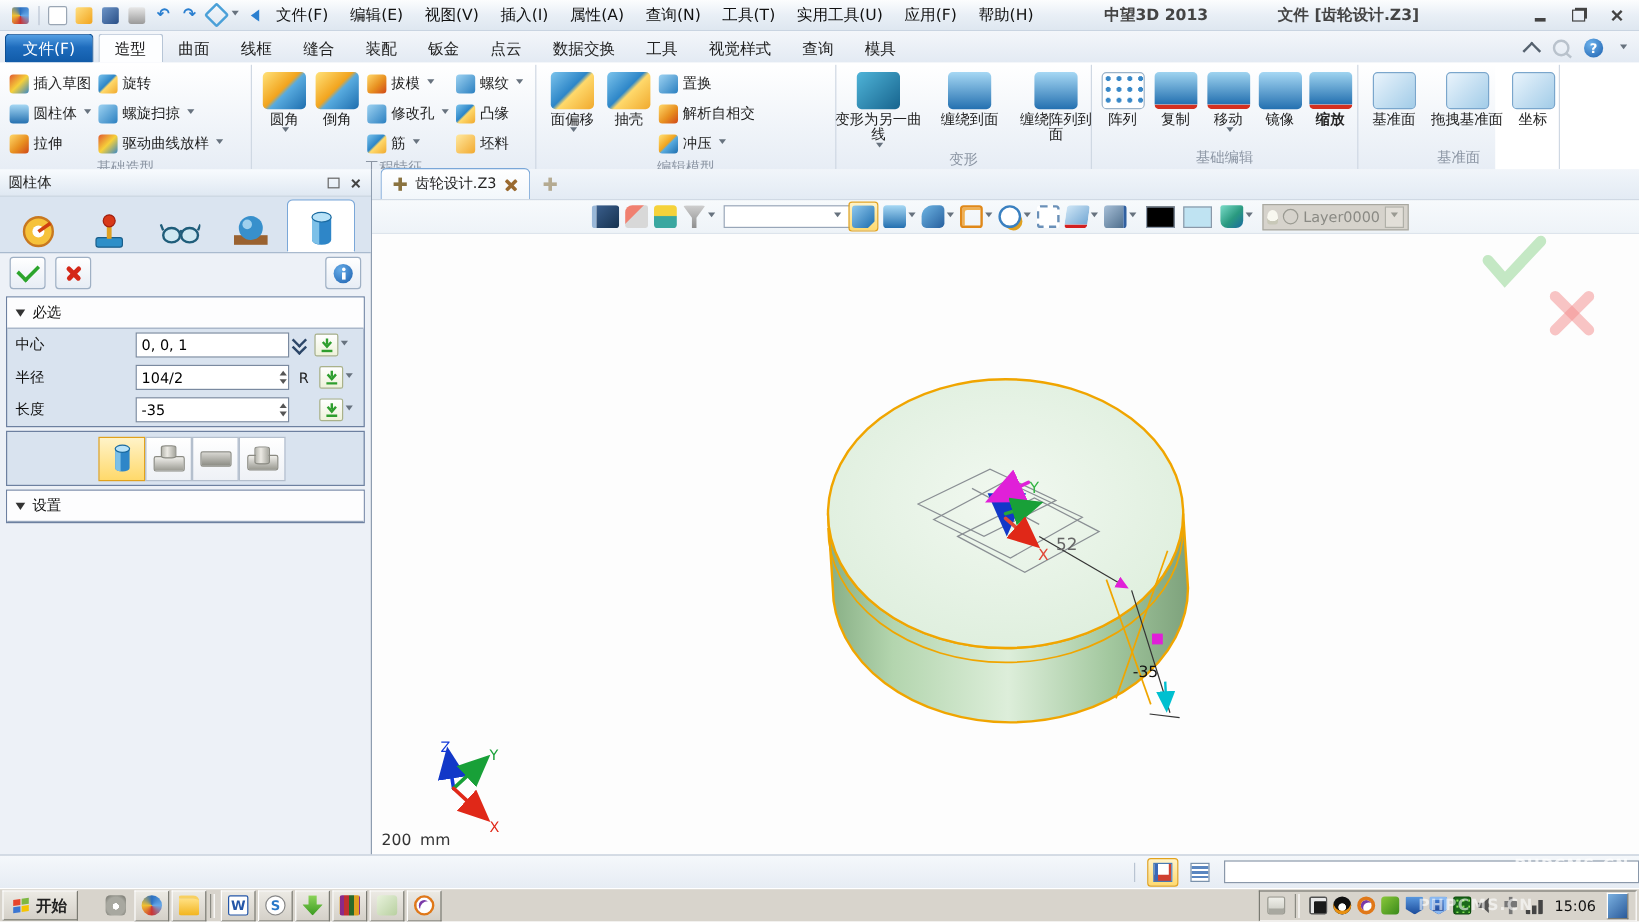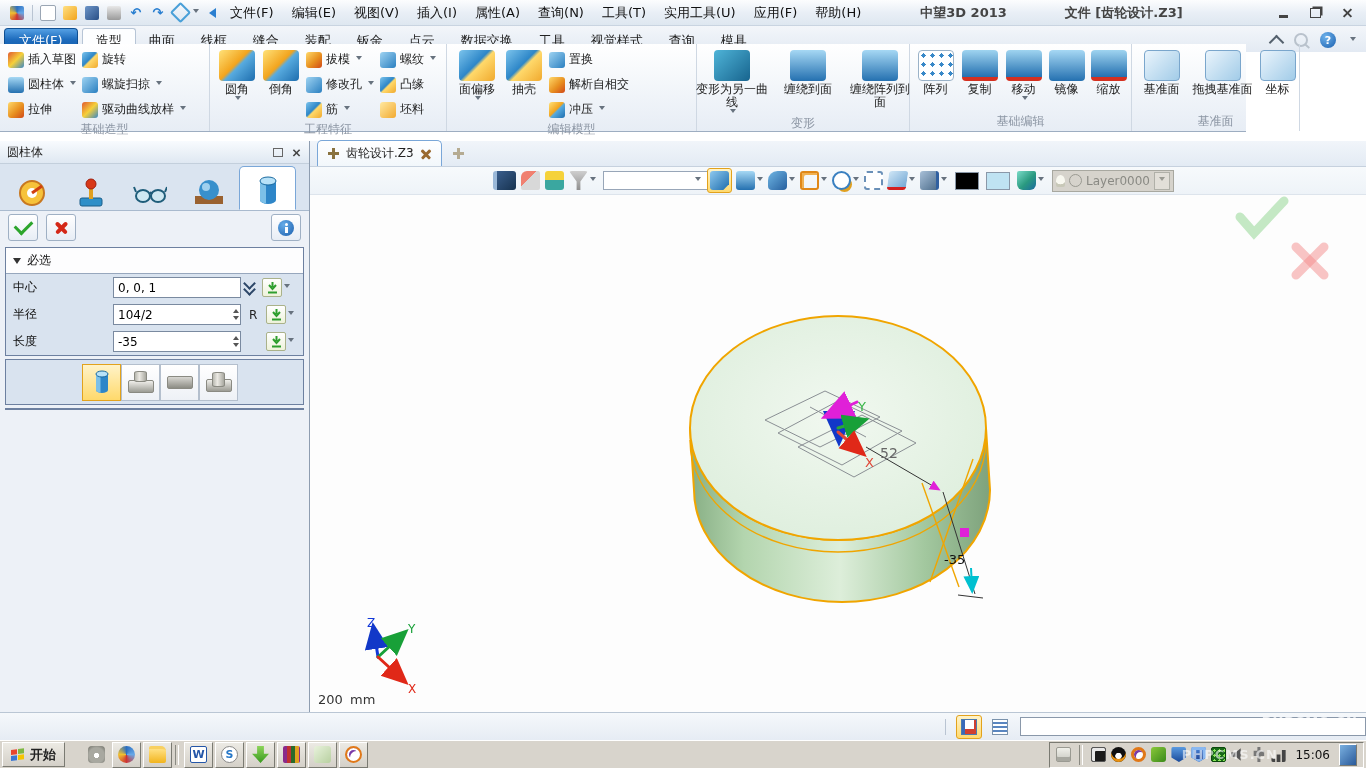--- a/index.html
+++ b/index.html
@@ -20,21 +20,21 @@
   .file-btn{margin:0 4px 0 4px;height:23px;padding:0 14px;background:linear-gradient(#55a0e4,#1e6cbd 45%,#115ba8);color:#fff;border:1px solid #0f4f92;border-bottom:none;border-radius:4px 4px 0 0;display:flex;align-items:center;font-size:13px;}
   .rtab{height:23px;padding:0 13px;display:flex;align-items:center;font-size:13px;color:#222;}
   .rtab.active{background:#fdfeff;border:1px solid #b7c5d6;border-bottom:none;border-radius:3px 3px 0 0;}
   #tabrow-right{margin-left:auto;display:flex;align-items:center;padding:0 10px 4px 0;gap:12px;}
   .chev-up{width:9px;height:9px;border-left:2px solid #55616e;border-top:2px solid #55616e;transform:rotate(45deg);margin-top:4px;}
   .mag{width:10px;height:10px;border:2px solid #b9c2cc;border-radius:50%;position:relative;}
   .mag::after{content:"";position:absolute;width:6px;height:2px;background:#b9c2cc;transform:rotate(40deg);left:8px;top:10px;}
   .helpc{width:16px;height:16px;border-radius:50%;background:radial-gradient(circle at 35% 30%,#6db2ec,#1b5fae);color:#fff;font-weight:bold;font-size:11px;display:flex;align-items:center;justify-content:center;}
   .helpc::after{content:"?";}
   
-  #ribbon{position:absolute;left:0;top:44px;width:1246px;height:88px;background:linear-gradient(#ffffff,#f0f4f9 60%,#e7edf5);border-bottom:1px solid #9dadc1;display:flex;box-sizing:border-box;}
+  #ribbon{position:absolute;left:0;top:54px;width:1246px;height:88px;background:linear-gradient(#ffffff,#f0f4f9 60%,#e7edf5);border-bottom:1px solid #9dadc1;display:flex;box-sizing:border-box;}
   .rgroup{height:87px;border-right:1px solid #cfd8e3;display:flex;flex-direction:column;box-sizing:border-box;flex:none;}
   .rgbody{flex:1;display:flex;align-items:flex-start;padding:3px 3px 0 5px;}
   .rglabel{height:17px;text-align:center;font-size:12px;color:#8b95a3;line-height:14px;}
   .rcol{display:flex;flex-direction:column;}
   .rsmall{height:25px;display:flex;align-items:center;gap:4px;padding:0 3px;white-space:nowrap;font-size:12px;}
   .rbig{display:flex;flex-direction:column;align-items:center;padding-top:3px;font-size:12px;text-align:center;line-height:13px;flex:none;}
   .i16{width:16px;height:16px;border-radius:3px;flex:none;}
   .i32{width:36px;height:31px;border-radius:4px;margin-bottom:2px;}
   .g-yb{background:linear-gradient(135deg,#ffe27a 0%,#f2a41d 46%,#58abdf 54%,#1d6dae 100%);}
   .g-by{background:linear-gradient(135deg,#7cc4ec 0%,#2d86c8 46%,#ffd96b 54%,#f0a92e 100%);}
@@ -353,21 +353,21 @@
           </div>
         <div class="rbig" style="width:44px;">
             <span class="i32 g-move"></span>
             <span>移动</span>
             <span class="dd"></span>
           </div>
         <div class="rbig" style="width:42px;">
             <span class="i32 g-bb"></span>
             <span>镜像</span>
           </div>
-        <div class="rbig" style="width:42px;">
+        <div class="rbig" style="width:42px;font-weight:bold;">
             <span class="i32 g-move"></span>
             <span>缩放</span>
           </div>
       </div>
       <div class="rglabel">基础编辑</div>
     </div>
 
     <div class="rgroup" style="width:168px;">
       <div class="rgbody" style="justify-content:center;">
         <div class="rbig" style="width:52px;">
@@ -522,20 +522,24 @@
             <span class="gblock" style="background:linear-gradient(#d8d7d2,#8c8c84);position:relative;"></span>
           </span>
         <span class="boolbtn">
             <span class="gcyl" style="height:13px;"></span>
             <span class="gblock" style="margin-top:-6px;"></span>
           </span>
       </div>
     </div>
 
     <div class="formbox">
+      <div class="sec-h">
+          <span class="sec-arr"></span>
+          <span>设置</span>
+        </div>
     </div>
   </div>
 
   <div id="canvas">
     <div id="doctabs">
       <div class="dtab">
         <span class="plus"></span>
         <span>齿轮设计.Z3</span>
         <span class="xicon"></span>
       </div>

